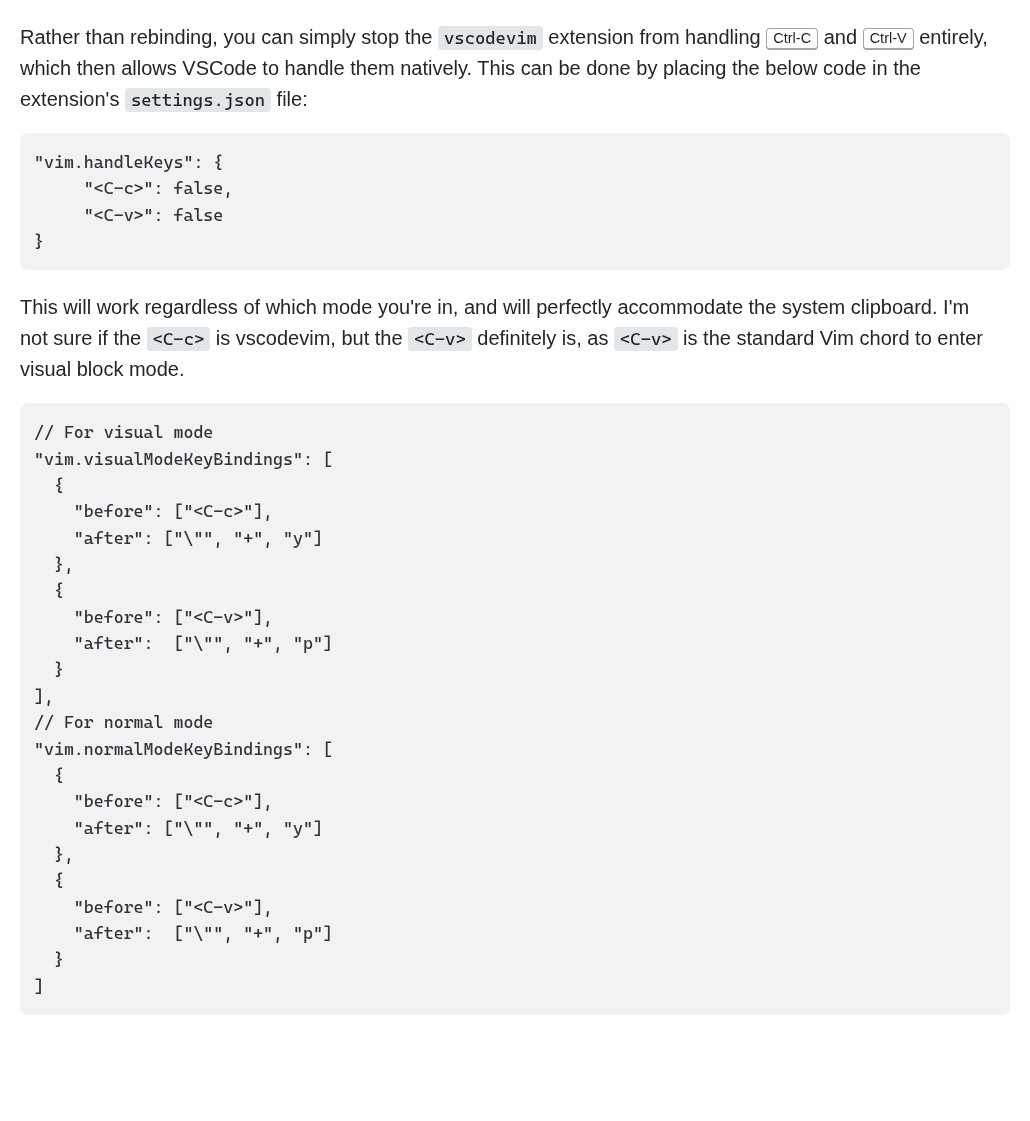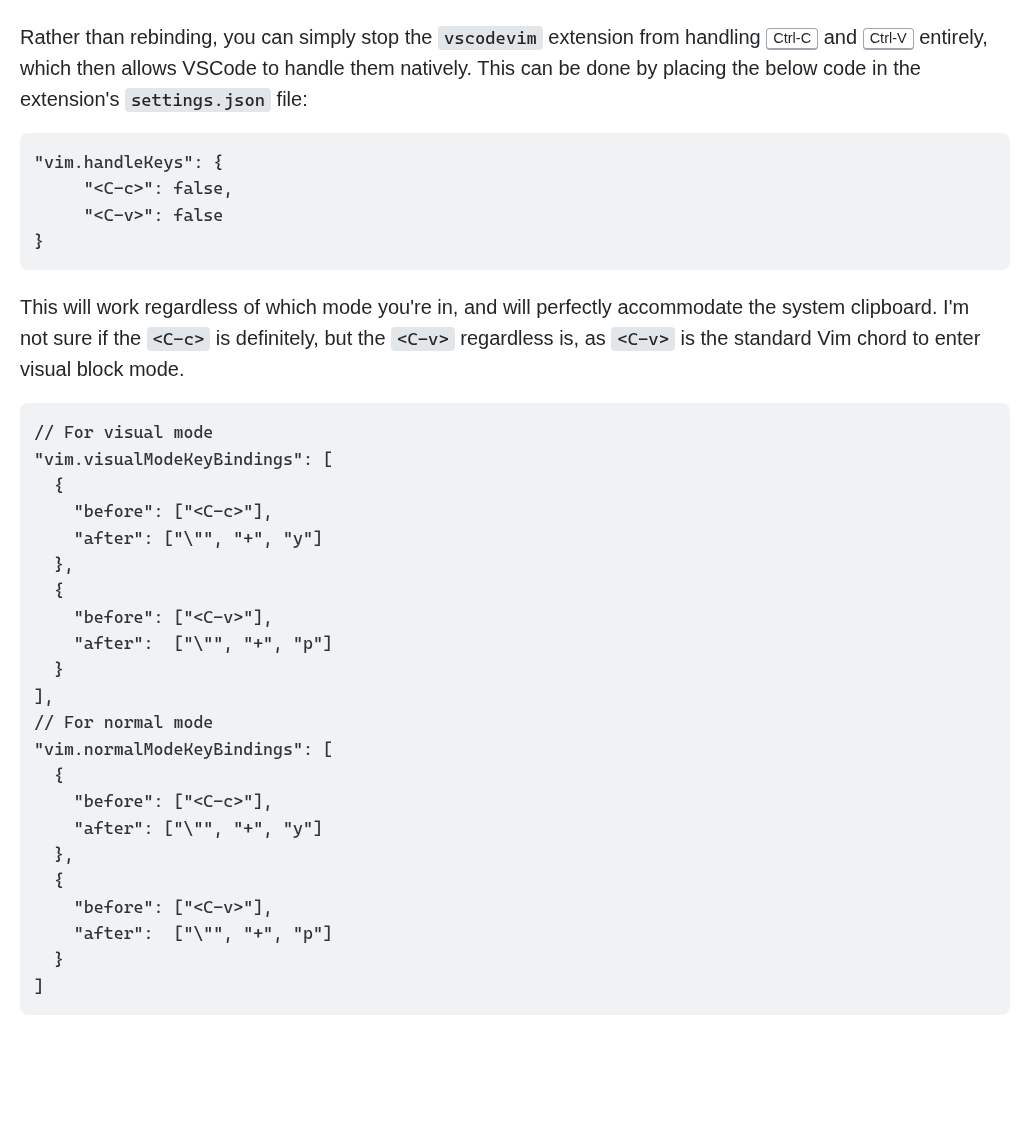--- a/index.html
+++ b/index.html
@@ -64,21 +64,21 @@
   <p class="prose">
     <span>Rather than rebinding, you can simply stop the </span><code class="inline">vscodevim</code><span> extension from handling </span><kbd>Ctrl-C</kbd><span> and </span><kbd>Ctrl-V</kbd><span> entirely, which then allows VSCode to handle them natively. This can be done by placing the below code in the extension's </span><code class="inline">settings.json</code><span> file:</span>
   </p>
 
   <pre class="codeblock">"vim.handleKeys": {
      "&lt;C-c&gt;": false,
      "&lt;C-v&gt;": false
 }</pre>
 
   <p class="prose">
-    <span>This will work regardless of which mode you're in, and will perfectly accommodate the system clipboard. I'm not sure if the </span><code class="inline">&lt;C-c&gt;</code><span> is definitely, but the </span><code class="inline">&lt;C-v&gt;</code><span> regardless is, as </span><code class="inline">&lt;C-v&gt;</code><span> is the standard Vim chord to enter visual block mode.</span>
+    <span>This will work regardless of which mode you're in, and will perfectly accommodate the system clipboard. I'm not sure if the </span><code class="inline">&lt;C-c&gt;</code><span> is vscodevim, but the </span><code class="inline">&lt;C-v&gt;</code><span> definitely is, as </span><code class="inline">&lt;C-v&gt;</code><span> is the standard Vim chord to enter visual block mode.</span>
   </p>
 
 
   <pre class="codeblock">// For visual mode
 "vim.visualModeKeyBindings": [
   {
     "before": ["&lt;C-c&gt;"],
     "after": ["\"", "+", "y"]
   },
   {

